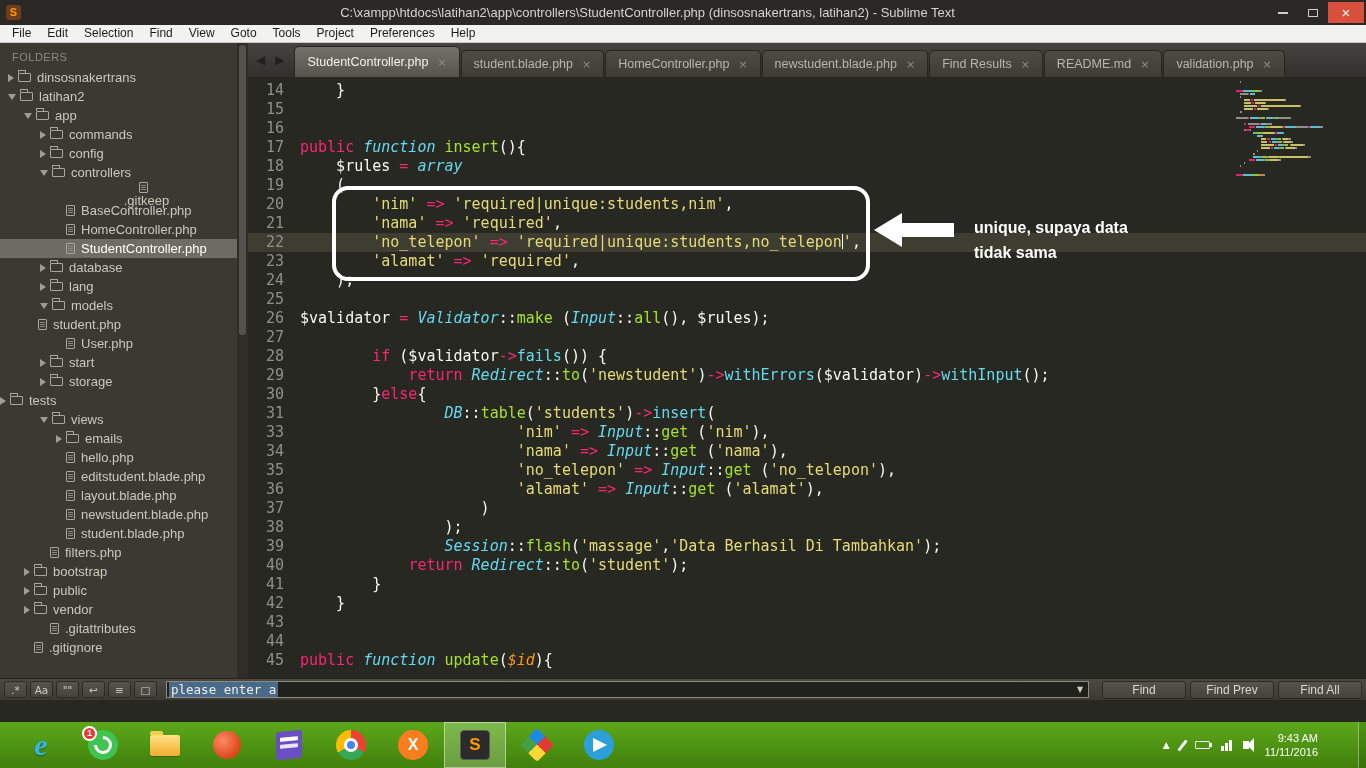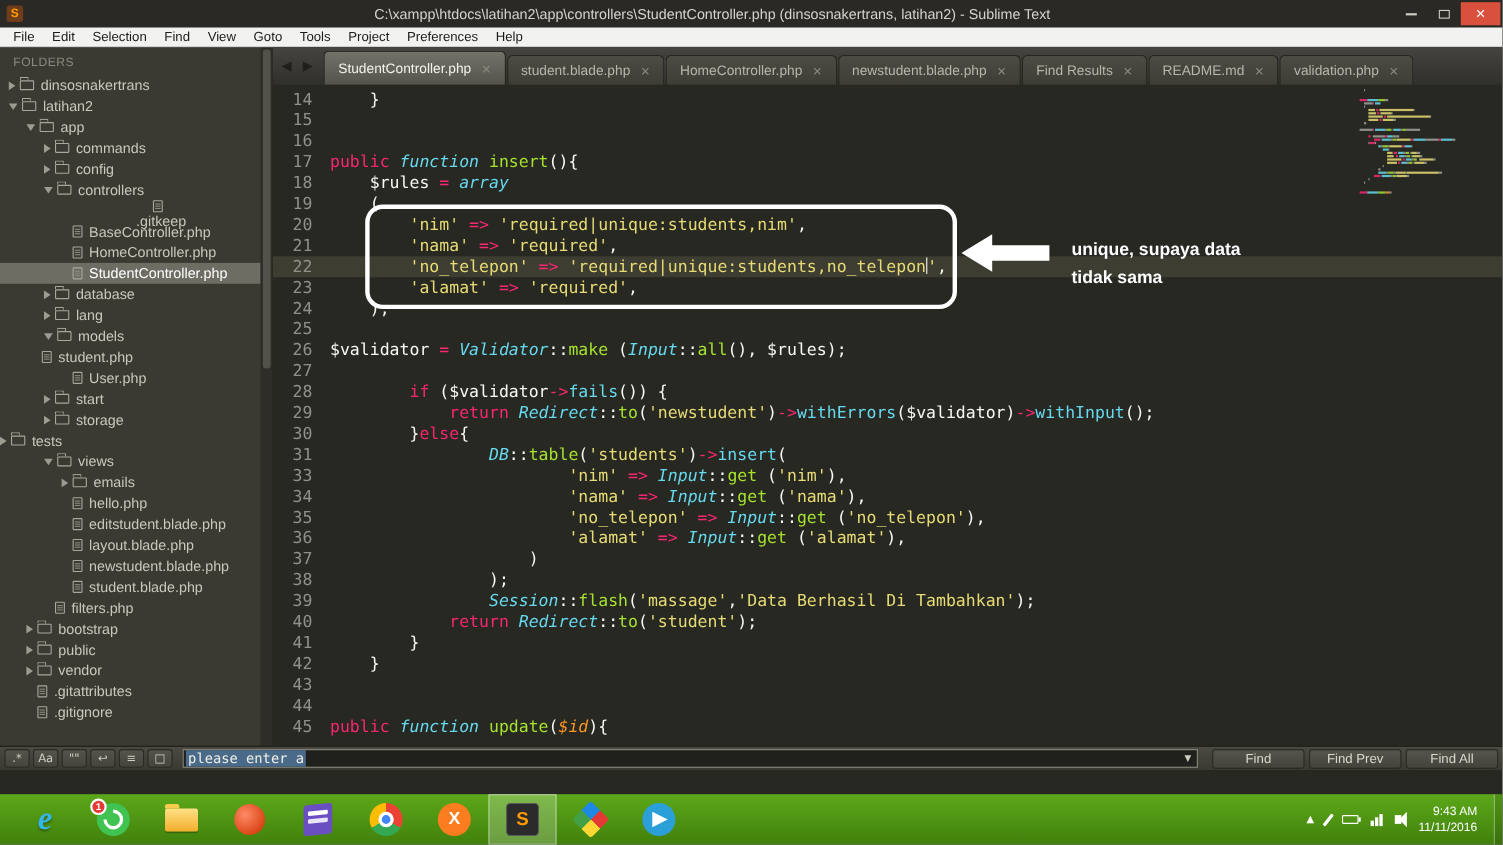--- a/index.html
+++ b/index.html
@@ -112,21 +112,21 @@
   #tray{margin-left:auto;display:flex;align-items:center;gap:11px;color:#fff}
   .tray-ico{display:flex;align-items:flex-end}
   #tray-caret{font-size:9px;font-family:"DejaVu Sans",sans-serif}
   .sh-pen{width:3px;height:13px;background:#fff;border-radius:1px;transform:rotate(38deg)}
   .sh-batt{width:15px;height:8px;border:1.5px solid #fff;position:relative;border-radius:1px}
   .sh-batt::after{content:"";position:absolute;right:-3px;top:1px;width:2px;height:4px;background:#fff}
   .sh-bars{display:flex;align-items:flex-end;gap:1px}
   .sh-bars i{display:block;width:3px;background:#fff}
   .sh-vol{width:6px;height:8px;background:#fff;position:relative;margin-right:5px}
   .sh-vol::after{content:"";position:absolute;left:4px;top:-3px;border-right:7px solid #fff;border-top:7px solid transparent;border-bottom:7px solid transparent}
-  #clock{font-size:11px;line-height:14px;text-align:right;margin-right:4px}
+  #clock{font-size:11px;line-height:14px;text-align:right;margin-right:29px}
   #show-desktop{width:8px;height:46px;border-left:1px solid rgba(255,255,255,.4);background:rgba(0,0,0,.12)}
 </style>
 </head>
 <body>
 
 <div id="screen">
 
   <div id="titlebar">
     <div id="app-ico">S</div>
     <div id="title-text">C:\xampp\htdocs\latihan2\app\controllers\StudentController.php (dinsosnakertrans, latihan2) - Sublime Text</div>
@@ -295,21 +295,21 @@
         <div class="tree-row" style="padding-left: 24px;">
           <span class="tri-right"></span>
           <span class="ic-folder"></span>
           <span>public</span>
         </div>
         <div class="tree-row" style="padding-left: 24px;">
           <span class="tri-right"></span>
           <span class="ic-folder"></span>
           <span>vendor</span>
         </div>
-        <div class="tree-row" style="padding-left: 24px;">
+        <div class="tree-row" style="padding-left: 40px;">
           <span class="tri-none"></span>
           <span class="ic-file"></span>
           <span>.gitattributes</span>
         </div>
         <div class="tree-row" style="padding-left: 24px;">
           <span class="tri-none"></span>
           <span class="ic-file"></span>
           <span>.gitignore</span>
         </div>
       </div>

